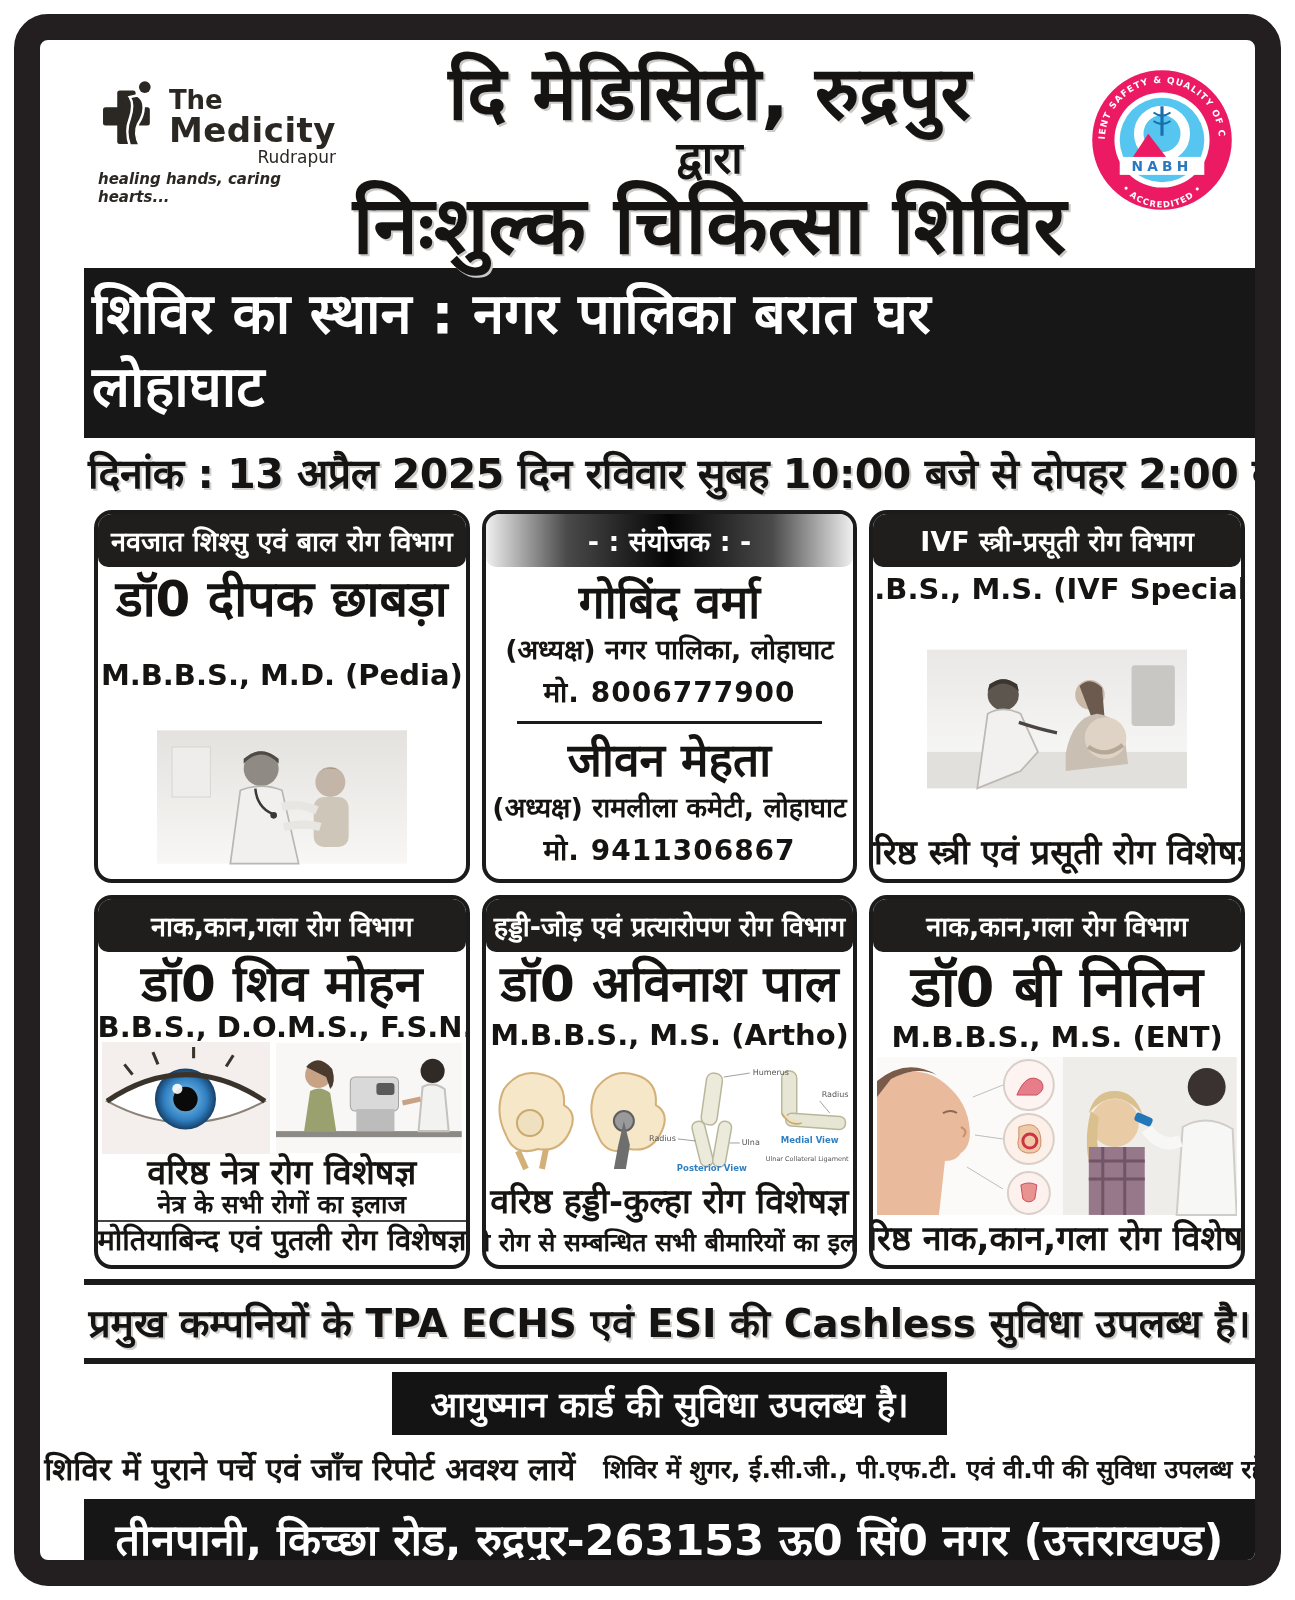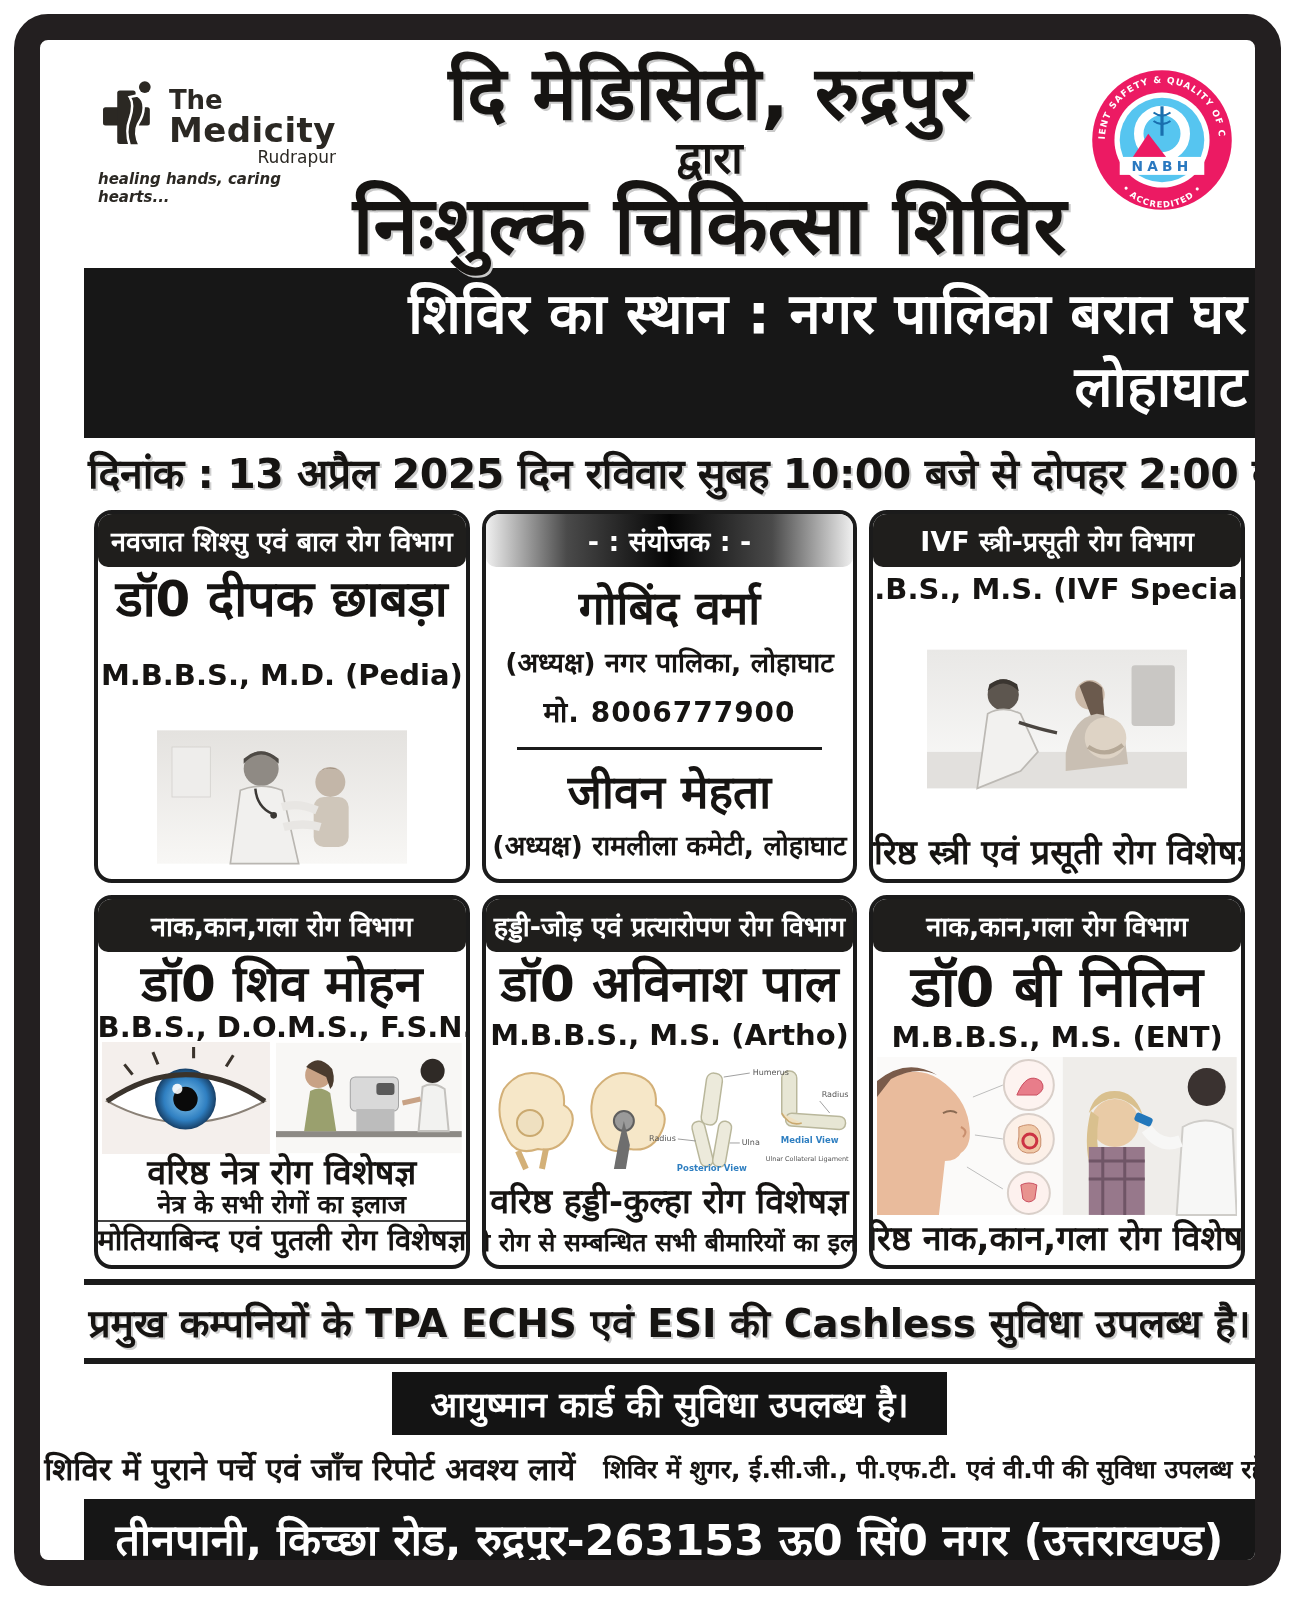--- a/index.html
+++ b/index.html
@@ -18,21 +18,21 @@
   .logo-medicity{font-size:34px;font-weight:800;color:#2b2823;letter-spacing:0.5px;}
   .logo-city{font-size:17px;color:#2b2823;text-align:right;margin-top:2px;}
   .logo-tagline{font-style:italic;font-size:15px;font-weight:600;color:#2b2823;margin-top:4px;}
   .title-block{flex:1;text-align:center;position:relative;}
   .t1{font-size:74px;font-weight:800;line-height:1.08;white-space:nowrap;text-shadow:2px 2px 0 #c9c9c9;}
   .t2{font-size:44px;font-weight:800;line-height:1.0;margin-top:2px;text-shadow:2px 2px 0 #cfcfcf;}
   .t3{font-size:80px;font-weight:800;line-height:1.05;margin:4px -190px 0 -190px;white-space:nowrap;text-shadow:2px 2px 0 #c9c9c9;}
   .nabh-block{width:158px;flex:0 0 auto;padding-top:12px;display:flex;justify-content:center;}
 
   
-  .location-banner{background:#171717;color:#fff;text-align:right;padding:10px 8px 14px;line-height:1.3;}
+  .location-banner{background:#171717;color:#fff;text-align:left;padding:10px 8px 14px;line-height:1.3;}
   .loc1,.loc2{font-size:56px;font-weight:800;white-space:nowrap;}
   .date-strip{background:#fff;text-align:center;padding:6px 4px 4px;}
   .date-text{font-size:41px;font-weight:800;white-space:nowrap;letter-spacing:-0.5px;text-shadow:2px 2px 0 #cfcfcf;}
 
   
   .grid{flex:1;display:grid;grid-template-columns:1fr 1fr 1fr;grid-template-rows:1fr 1fr;
         gap:12px;padding:6px 10px 10px;box-sizing:border-box;}
   .card{border:4px solid #1b1b1b;border-radius:18px;overflow:hidden;background:#fff;
         display:flex;flex-direction:column;min-width:0;}
   .card-header{background:#1f1e1c;color:#fff;font-size:27px;font-weight:800;text-align:center;
@@ -173,20 +173,21 @@
 
         <div class="card">
           <div class="card-header gradient">- : संयोजक : -</div>
           <div class="org-body">
             <div class="org-name">गोबिंद वर्मा</div>
             <div class="org-role">(अध्यक्ष) नगर पालिका, लोहाघाट</div>
             <div class="org-phone">मो. 8006777900</div>
             <div class="org-sep"></div>
             <div class="org-name">जीवन मेहता</div>
             <div class="org-role">(अध्यक्ष) रामलीला कमेटी, लोहाघाट</div>
+            <div class="org-phone">मो. 9411306867</div>
           </div>
         </div>
 
         <div class="card">
           <div class="card-header">IVF स्त्री-प्रसूती रोग विभाग</div>
           <div class="card-body">
             <div class="doc-qual">M.B.B.S., M.S. (IVF Specialist)</div>
             <div class="photo">
               <svg width="260" height="148" viewBox="0 0 300 160">
                 <defs>

